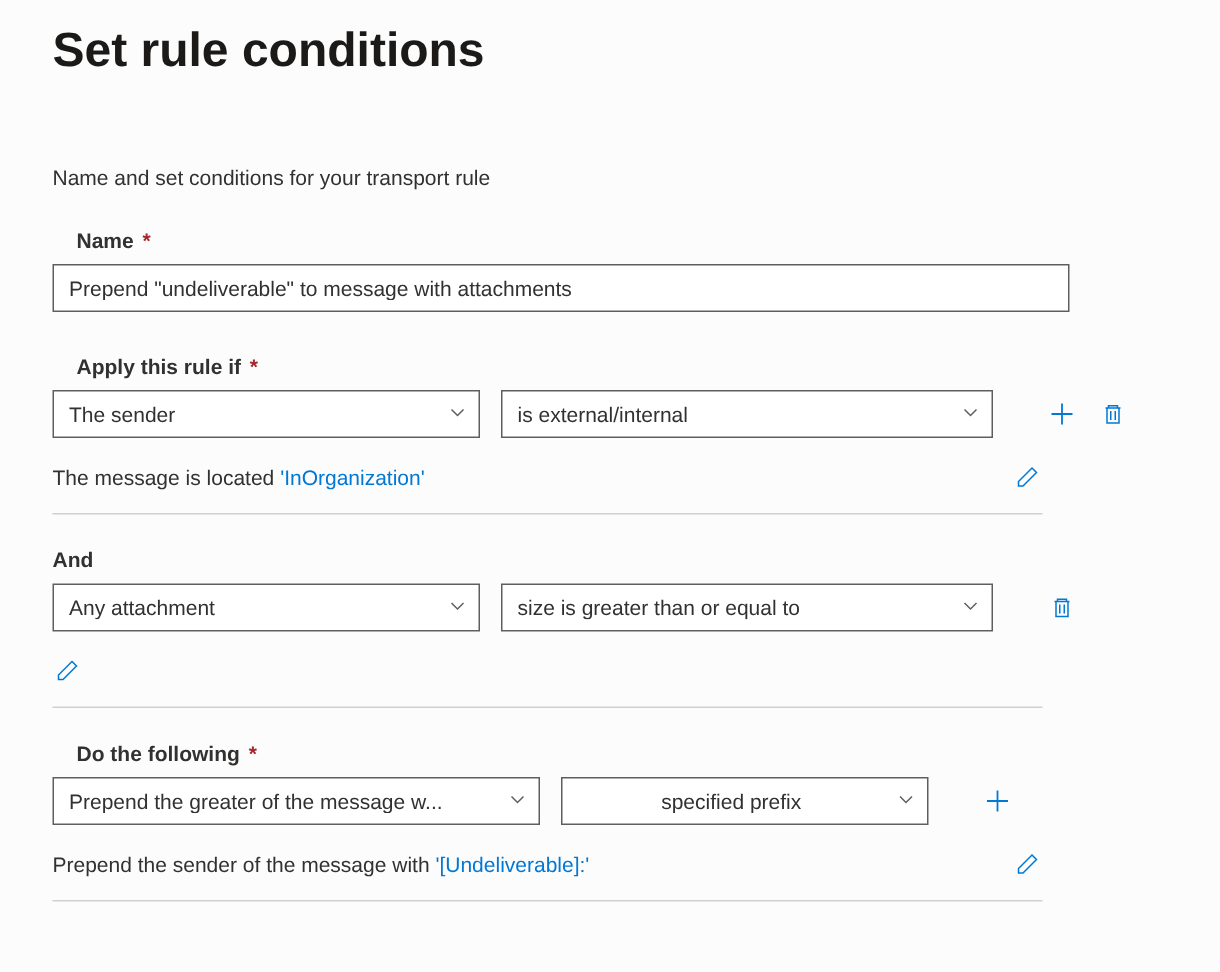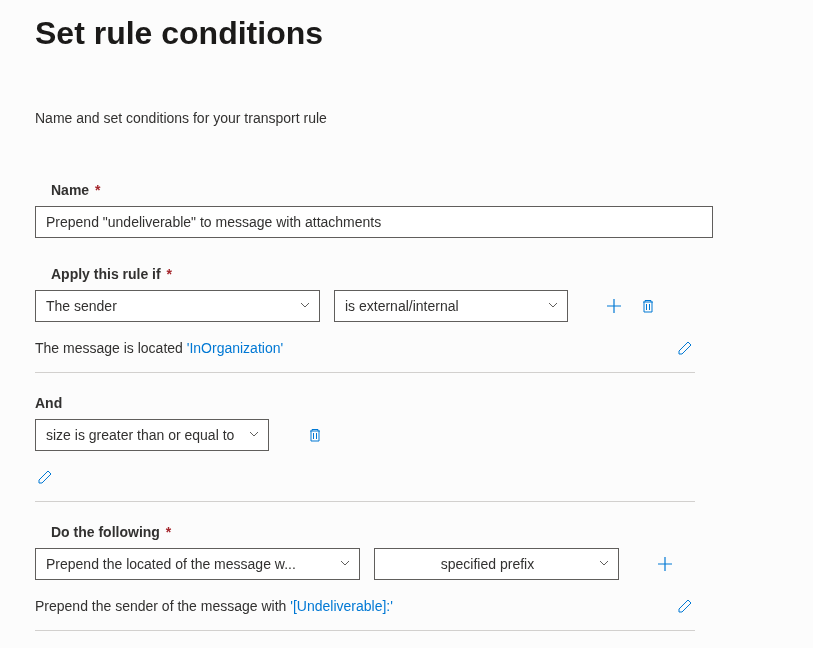--- a/index.html
+++ b/index.html
@@ -12,21 +12,21 @@
     }
     h1 {
       font-size: 32px;
       font-weight: 700;
       color: #1b1a19;
       margin-bottom: 58px;
     }
     .description {
       font-size: 14px;
       color: #323130;
-      margin-bottom: 56px;
+      margin-bottom: 26px;
     }
     .field-label {
       font-size: 14px;
       font-weight: 600;
       color: #323130;
       margin-bottom: 8px;
       padding-left: 16px;
     }
     .asterisk { color: #a4262c; margin-left: 2px; }
     .text-input {
@@ -51,21 +51,21 @@
       border: 1px solid #605e5c;
       background: #fff;
       display: flex;
       align-items: center;
       padding: 0 28px 0 10px;
       font-size: 14px;
       color: #323130;
       cursor: pointer;
     }
     .dropdown.w1 { width: 285px; }
-    .dropdown.w2 { width: 234px; }
+    .dropdown.w2 { width: 328px; }
     .dropdown.w1b { width: 325px; }
     .dropdown .chevron {
       position: absolute;
       right: 8px;
       top: 50%;
       transform: translateY(-50%);
     }
     .dropdown-text {
       white-space: nowrap;
       overflow: hidden;
@@ -160,20 +160,28 @@
     <svg width="16" height="16" viewBox="0 0 16 16">
         <path d="M11 2 L14 5 L5 14 L2 14 L2 11 Z" stroke="#0078d4" stroke-width="1" fill="none"></path>
       </svg>
   </button>
 </div>
 <hr class="divider">
 
 
 <div class="section-and">And</div>
 <div class="row">
+  <div class="dropdown w1">
+    <span class="dropdown-text">Any attachment</span>
+    <span class="chevron">
+      <svg width="12" height="12" viewBox="0 0 12 12">
+          <path d="M2 4 L6 8 L10 4" stroke="#605e5c" stroke-width="1" fill="none"></path>
+        </svg>
+    </span>
+  </div>
   <div class="dropdown w2">
     <span class="dropdown-text">size is greater than or equal to</span>
     <span class="chevron">
       <svg width="12" height="12" viewBox="0 0 12 12">
           <path d="M2 4 L6 8 L10 4" stroke="#605e5c" stroke-width="1" fill="none"></path>
         </svg>
     </span>
   </div>
   <button class="icon-btn" style="margin-left:22px;">
     <svg width="16" height="16" viewBox="0 0 16 16">
@@ -189,21 +197,21 @@
   </button>
 </div>
 <hr class="divider">
 
 
 <div class="field-label">
   <span>Do the following</span><span class="asterisk"> *</span>
 </div>
 <div class="row">
   <div class="dropdown w1b">
-    <span class="dropdown-text">Prepend the located of the message w...</span>
+    <span class="dropdown-text">Prepend the greater of the message w...</span>
     <span class="chevron">
       <svg width="12" height="12" viewBox="0 0 12 12">
           <path d="M2 4 L6 8 L10 4" stroke="#605e5c" stroke-width="1" fill="none"></path>
         </svg>
     </span>
   </div>
   <div class="dropdown" style="width:245px;text-align:center;">
     <span class="dropdown-text">specified prefix</span>
     <span class="chevron">
       <svg width="12" height="12" viewBox="0 0 12 12">

